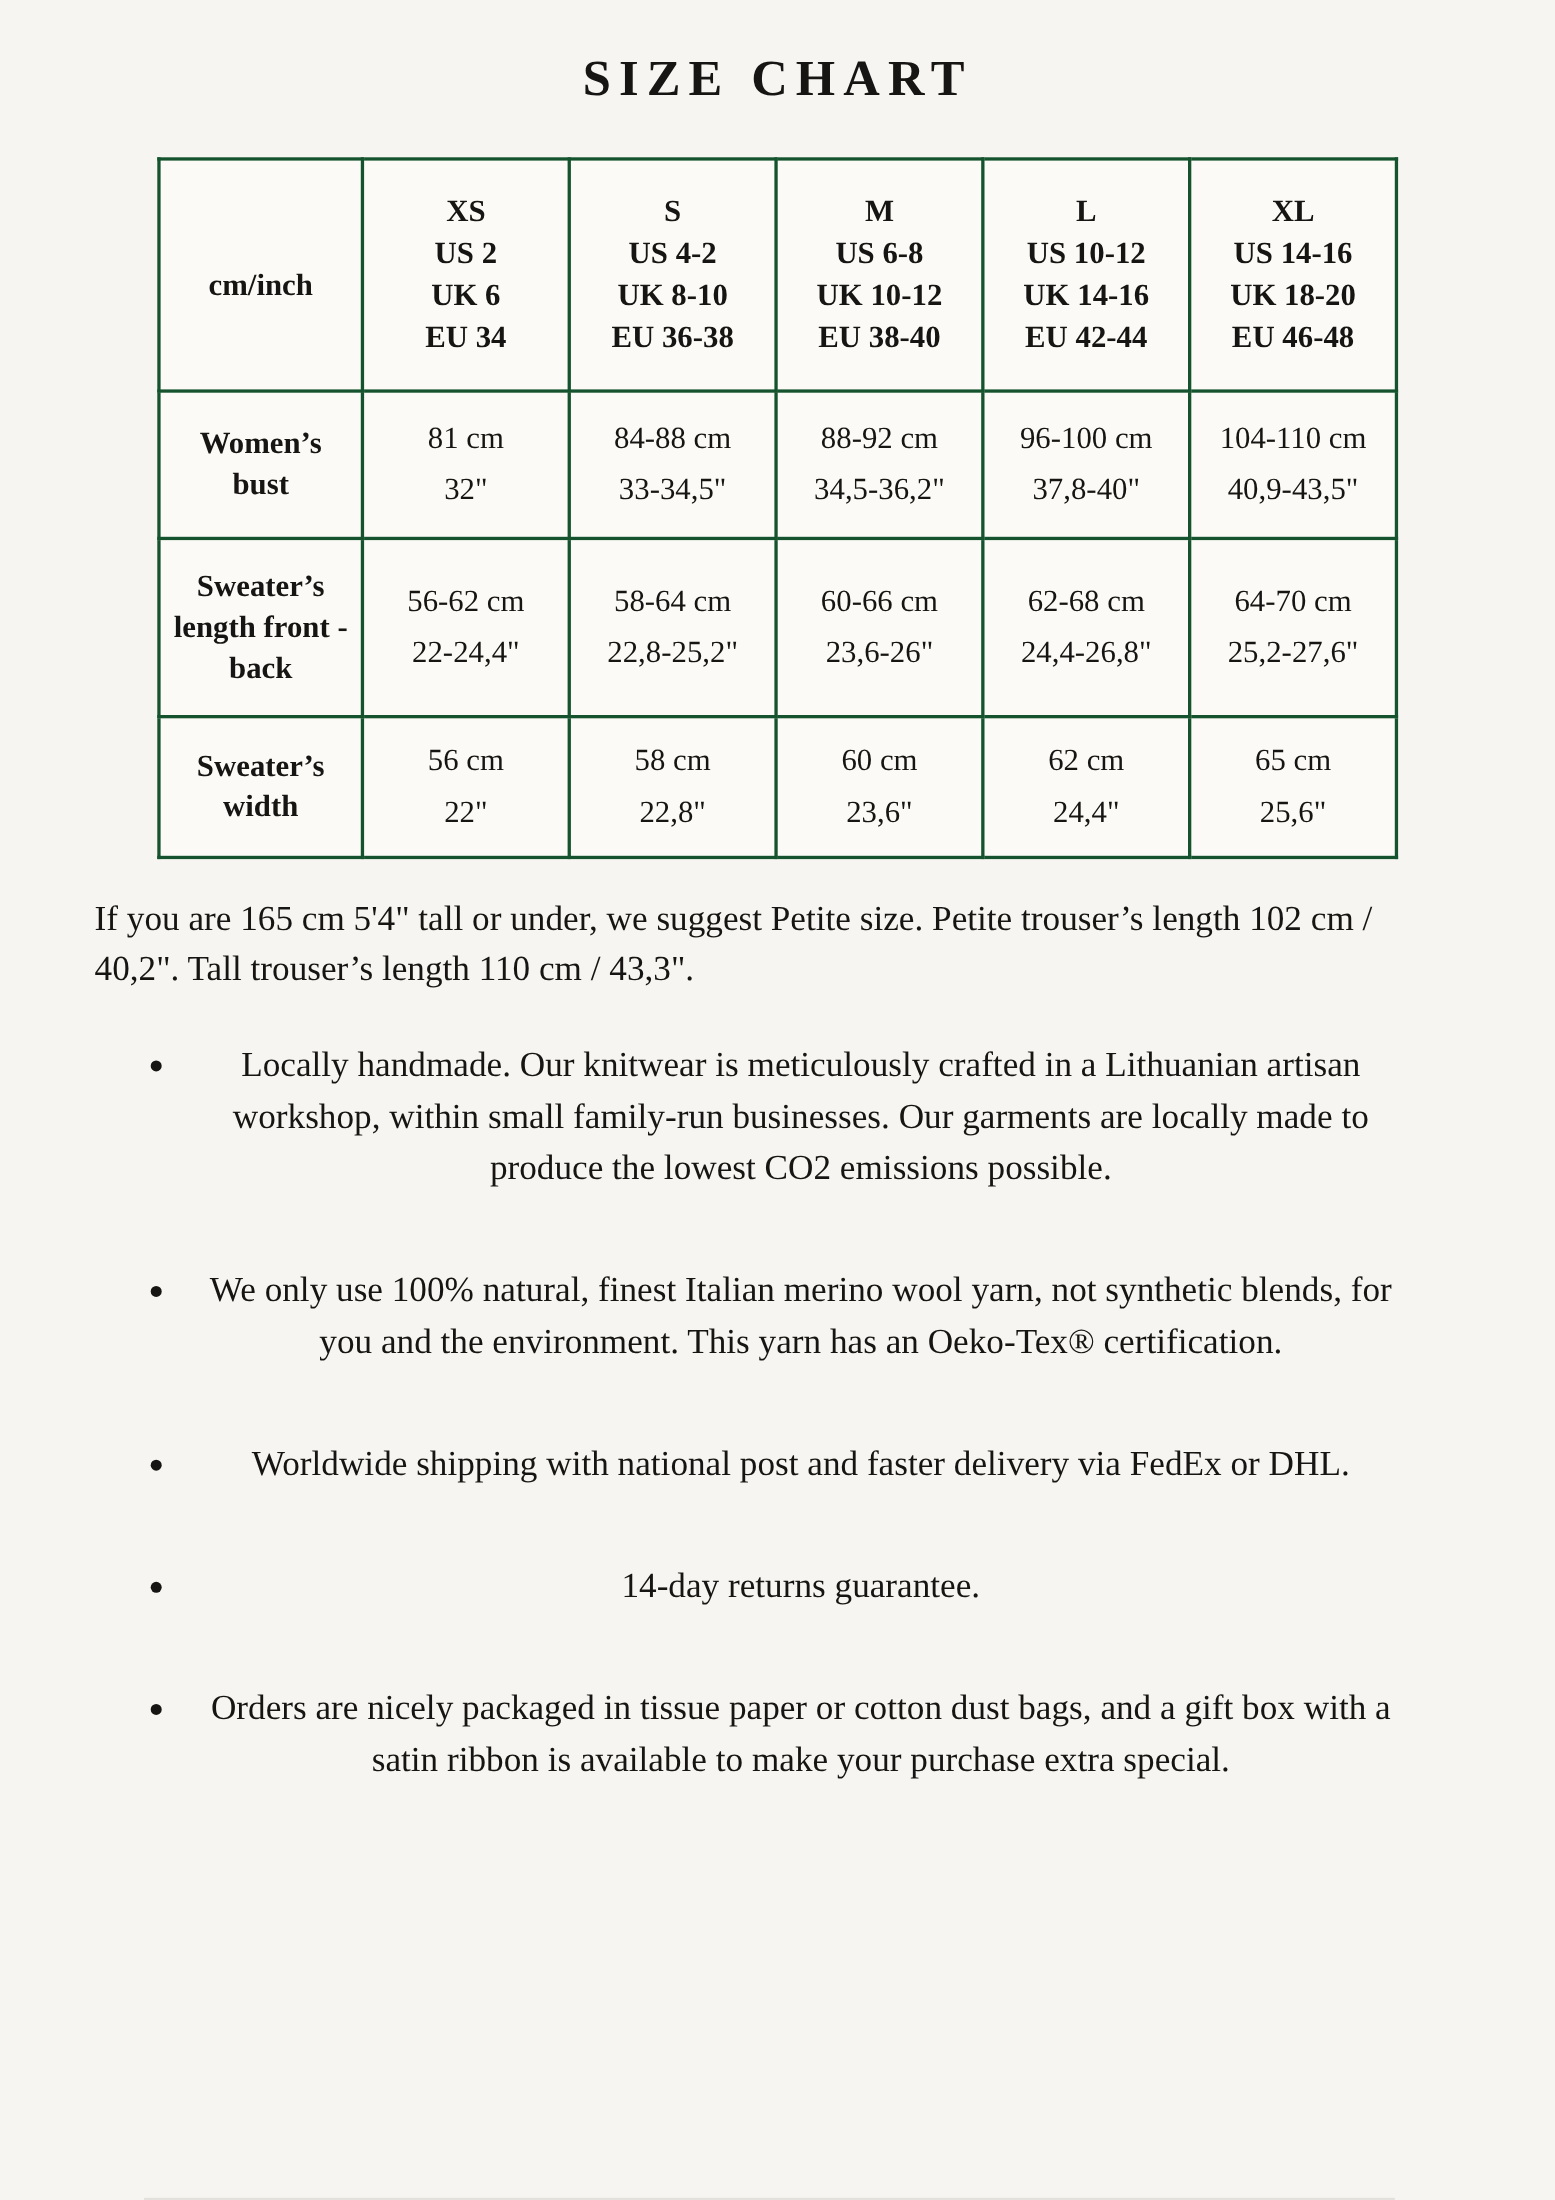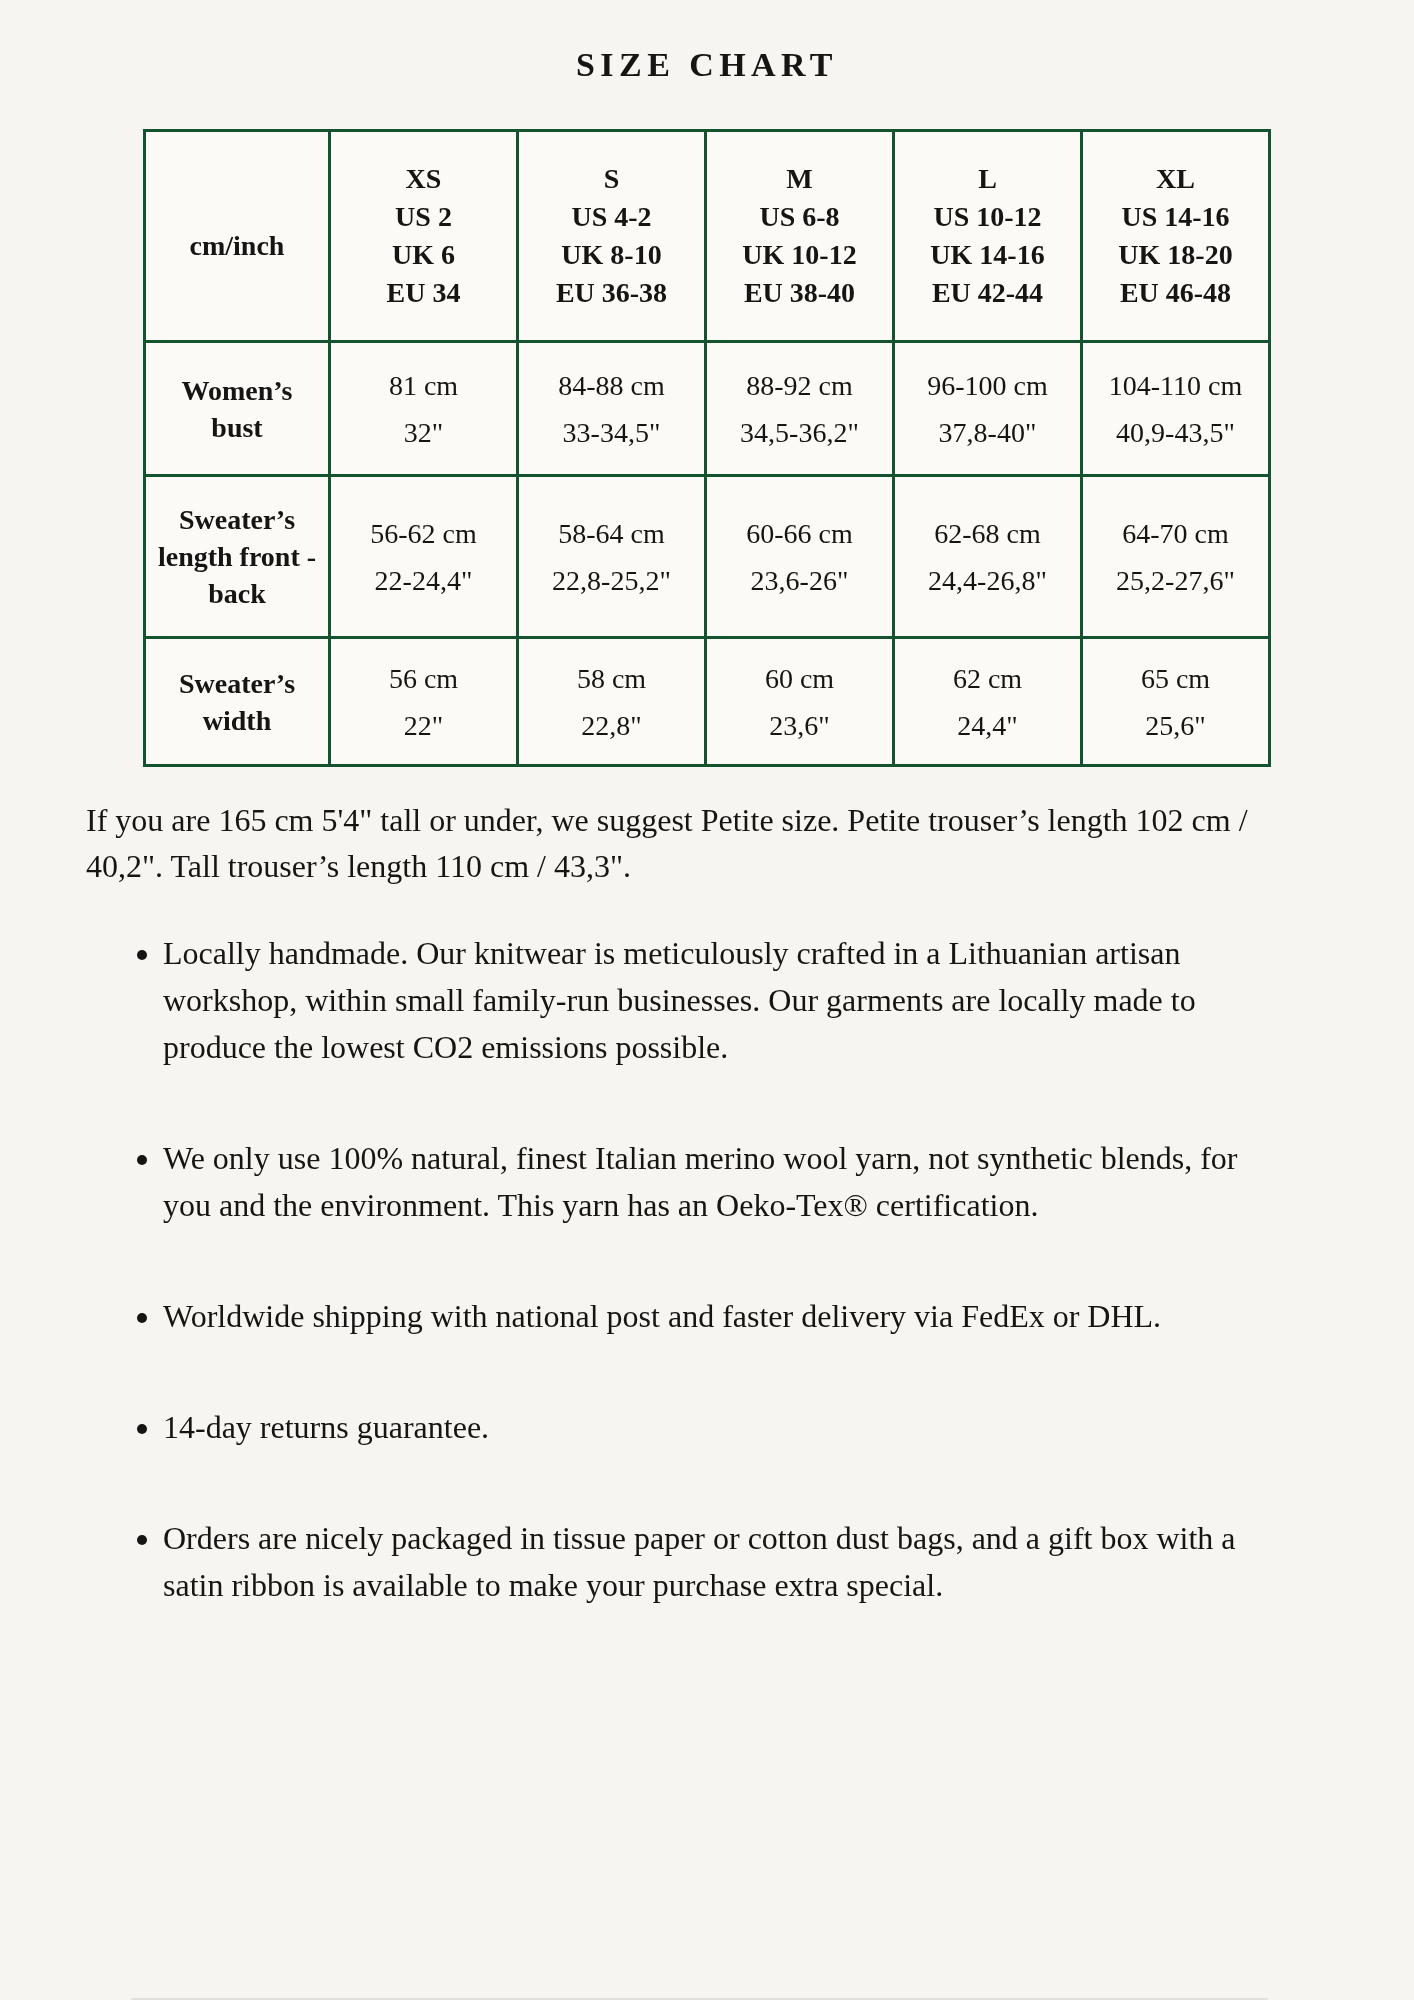--- a/index.html
+++ b/index.html
@@ -15,21 +15,21 @@
     color: #171513;
   }
   .page {
     position: relative;
     width: 1414px;
     height: 2000px;
   }
   .page-title {
     margin: 45px 0 0 0;
     text-align: center;
-    font-size: 34px;
+    font-size: 46px;
     font-weight: 700;
     letter-spacing: 0.16em;
     line-height: 1.15;
   }
   .page-subtitle {
     margin: 16px 0 0 0;
     text-align: center;
     font-size: 22px;
     font-weight: 700;
     letter-spacing: 0.30em;
@@ -70,20 +70,21 @@
     font-weight: 700;
     letter-spacing: 0.155em;
     line-height: 1.1;
     white-space: nowrap;
   }
   ul.reasons-list {
     margin: 40px 0 0 133px;
     padding-left: 30px;
     width: 1130px;
     list-style: disc outside;
+    text-align: center;
   }
   ul.reasons-list li {
     font-size: 32px;
     line-height: 1.47;
     margin-bottom: 64px;
   }
   ul.reasons-list li:last-child { margin-bottom: 0; }
   .bottom-bar {
     position: absolute;
     left: 131px;

